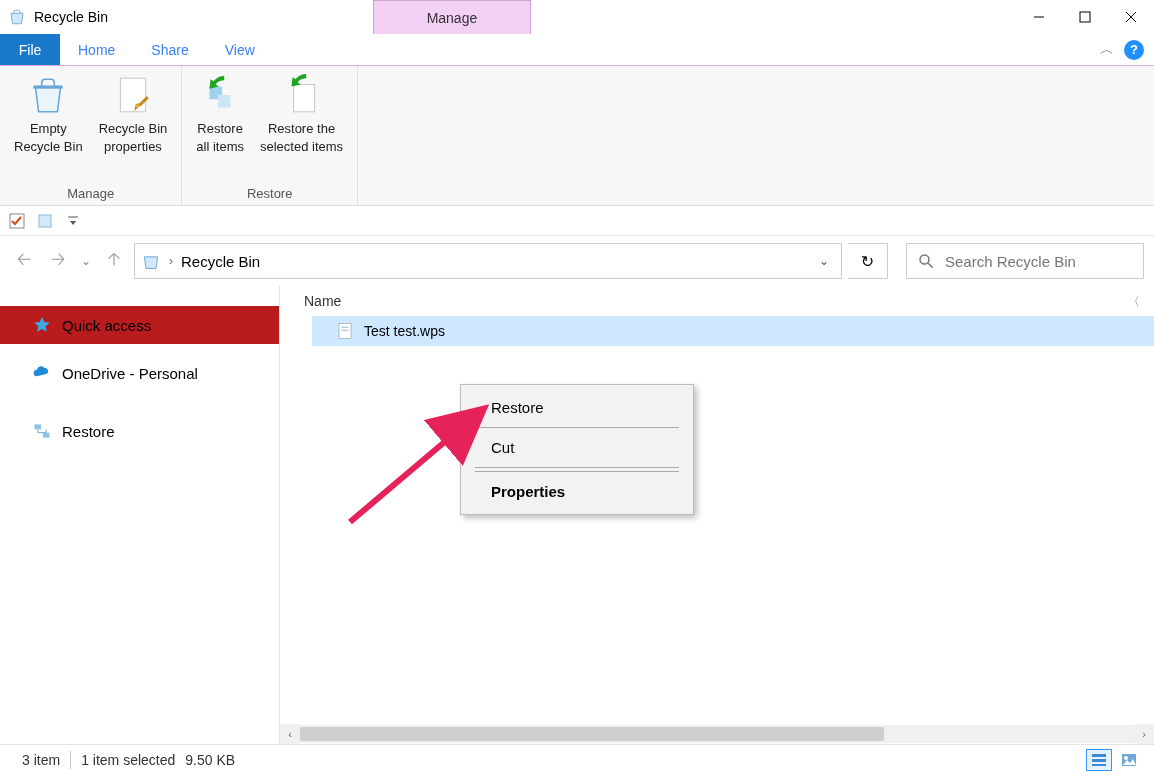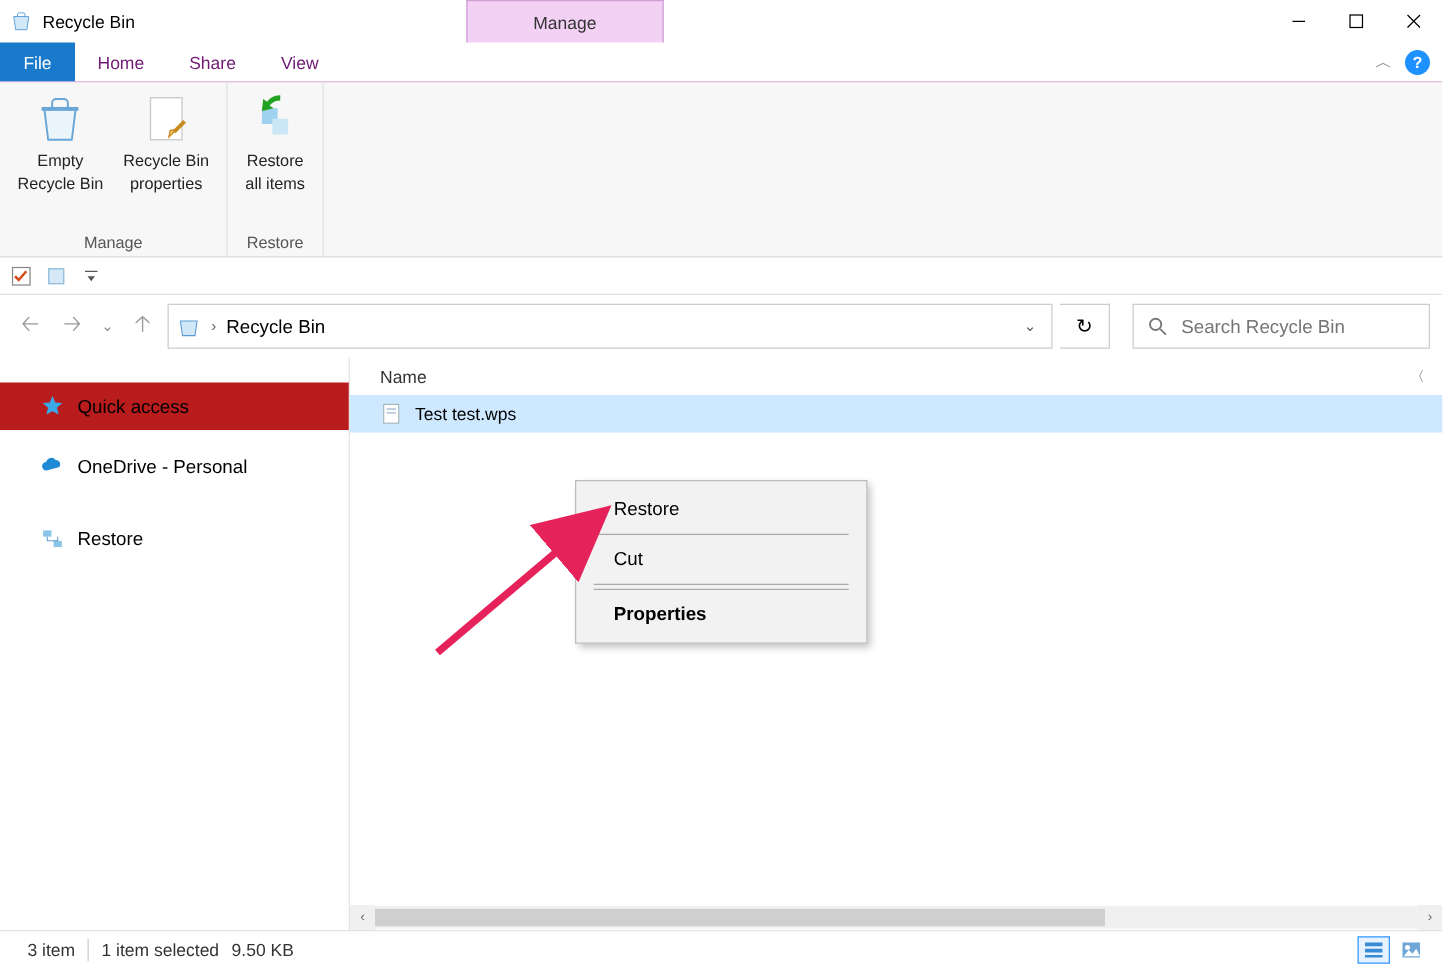--- a/index.html
+++ b/index.html
@@ -10,21 +10,21 @@
 .titlebar-left { display:flex; align-items:center; padding-left:8px; gap:8px; }
 .titlebar-icon { width:18px; height:18px; }
 .titlebar-title { font-size:14px; color:#000; }
 .titlebar-mid { flex:1; display:flex; }
 .contextual-tab-hdr { margin-left:265px; width:158px; background:#f3d1f5; color:#333; font-size:14px; display:flex; align-items:center; justify-content:center; border:1px solid #d0a0d5; border-bottom:none; }
 .titlebar-ctrls { display:flex; }
 .winctrl { width:46px; display:flex; align-items:center; justify-content:center; font-size:14px; color:#000; }
 
 
 .tabstrip { height:32px; display:flex; align-items:stretch; border-bottom:1px solid #d9a6dc; }
-.tab { padding:0 18px; font-size:14px; color:#701a75; display:flex; align-items:center; }
+.tab { padding:0 18px; font-size:14px; color:#3b82f6; display:flex; align-items:center; }
 .tab-file { background:#1979ca; color:#fff; width:60px; justify-content:center; }
 .tab-contextual { width:158px; justify-content:center; border-right:1px solid #d9a6dc; border-left:1px solid #d9a6dc; background:#fff; }
 .tabstrip-spacer { flex:1; }
 .tabstrip-right { display:flex; align-items:center; padding-right:10px; gap:8px; }
 .ribbon-collapse-icn { width:18px; height:18px; color:#8a8a8a; display:flex; align-items:center; justify-content:center; font-size:14px; }
 .help-icn { width:20px; height:20px; border-radius:50%; background:#1e90ff; color:#fff; font-size:13px; font-weight:bold; display:flex; align-items:center; justify-content:center; }
 
 
 .ribbon { height:140px; background:#f7f7f7; border-bottom:1px solid #dcdcdc; display:flex; }
 .ribbon-group { display:flex; flex-direction:column; border-right:1px solid #e1e1e1;justify-content:space-between; }
@@ -58,21 +58,21 @@
 .nav-item { height:38px; display:flex; align-items:center; padding-left:32px; gap:10px; font-size:15px; color:#000; }
 .nav-item.selected { background:#b91c1c; }
 .nav-icn { width:20px; height:20px; display:flex; align-items:center; justify-content:center; }
 
 .content { flex:1; position:relative; }
 .col-headers { height:30px; display:flex; align-items:center; padding-left:24px; font-size:14px; color:#333; }
 .col-name { flex:1; }
 .col-sort { width:40px; display:flex; justify-content:center; color:#666; font-size:11px; }
 .filelist { }
 .file-row { height:30px; display:flex; align-items:center; padding-left:24px; gap:10px; font-size:14px; }
-.file-row.selected { background:#cde8ff; }
+.file-row.selected { background:#cde8ff;margin-left:32px; }
 .file-icn { width:18px; height:18px; }
 
 
 .ctxmenu { position:absolute; left:460px; top:384px; width:234px; background:#f2f2f2; border:1px solid #bcbcbc; box-shadow:3px 3px 6px rgba(0,0,0,.25); padding:6px 0; }
 .ctx-item { padding:8px 30px; font-size:15px; color:#000; }
 .ctx-item.bold { font-weight:bold; }
 .ctx-sep { height:1px; background:#aaa; margin:3px 14px; }
 
 
 .annot-arrow { position:absolute; left:330px; top:392px; width:170px; height:140px; pointer-events:none; }
@@ -175,20 +175,30 @@
       <div class="ribbon-btn">
         <span class="icn">
           <svg viewBox="0 0 40 40" width="42" height="42">
               <rect x="10" y="12" width="12" height="12" fill="#9fd2ee"></rect>
               <rect x="18" y="20" width="12" height="12" fill="#cbe7f6"></rect>
               <path d="M24 6c-6 0-8 4-8 4l3 2-9 2 1-9 3 2s3-5 10-5" fill="#21a221"></path>
             </svg>
         </span>
         <span class="lbl">Restore
 all items</span>
+      </div>
+      <div class="ribbon-btn">
+        <span class="icn">
+          <svg viewBox="0 0 40 40" width="42" height="42">
+              <rect x="12" y="10" width="20" height="26" fill="#fff" stroke="#c9c9c9"></rect>
+              <path d="M24 4c-6 0-8 4-8 4l3 2-9 2 1-9 3 2s3-5 10-5" fill="#21a221"></path>
+            </svg>
+        </span>
+        <span class="lbl">Restore the
+selected items</span>
       </div>
     </div>
     <div class="ribbon-group-label">Restore</div>
   </div>
 </div>
 
 <div class="qat">
   <span class="qat-item">
     <svg width="16" height="16">
         <rect x="1" y="1" width="14" height="14" fill="none" stroke="#888"></rect>

